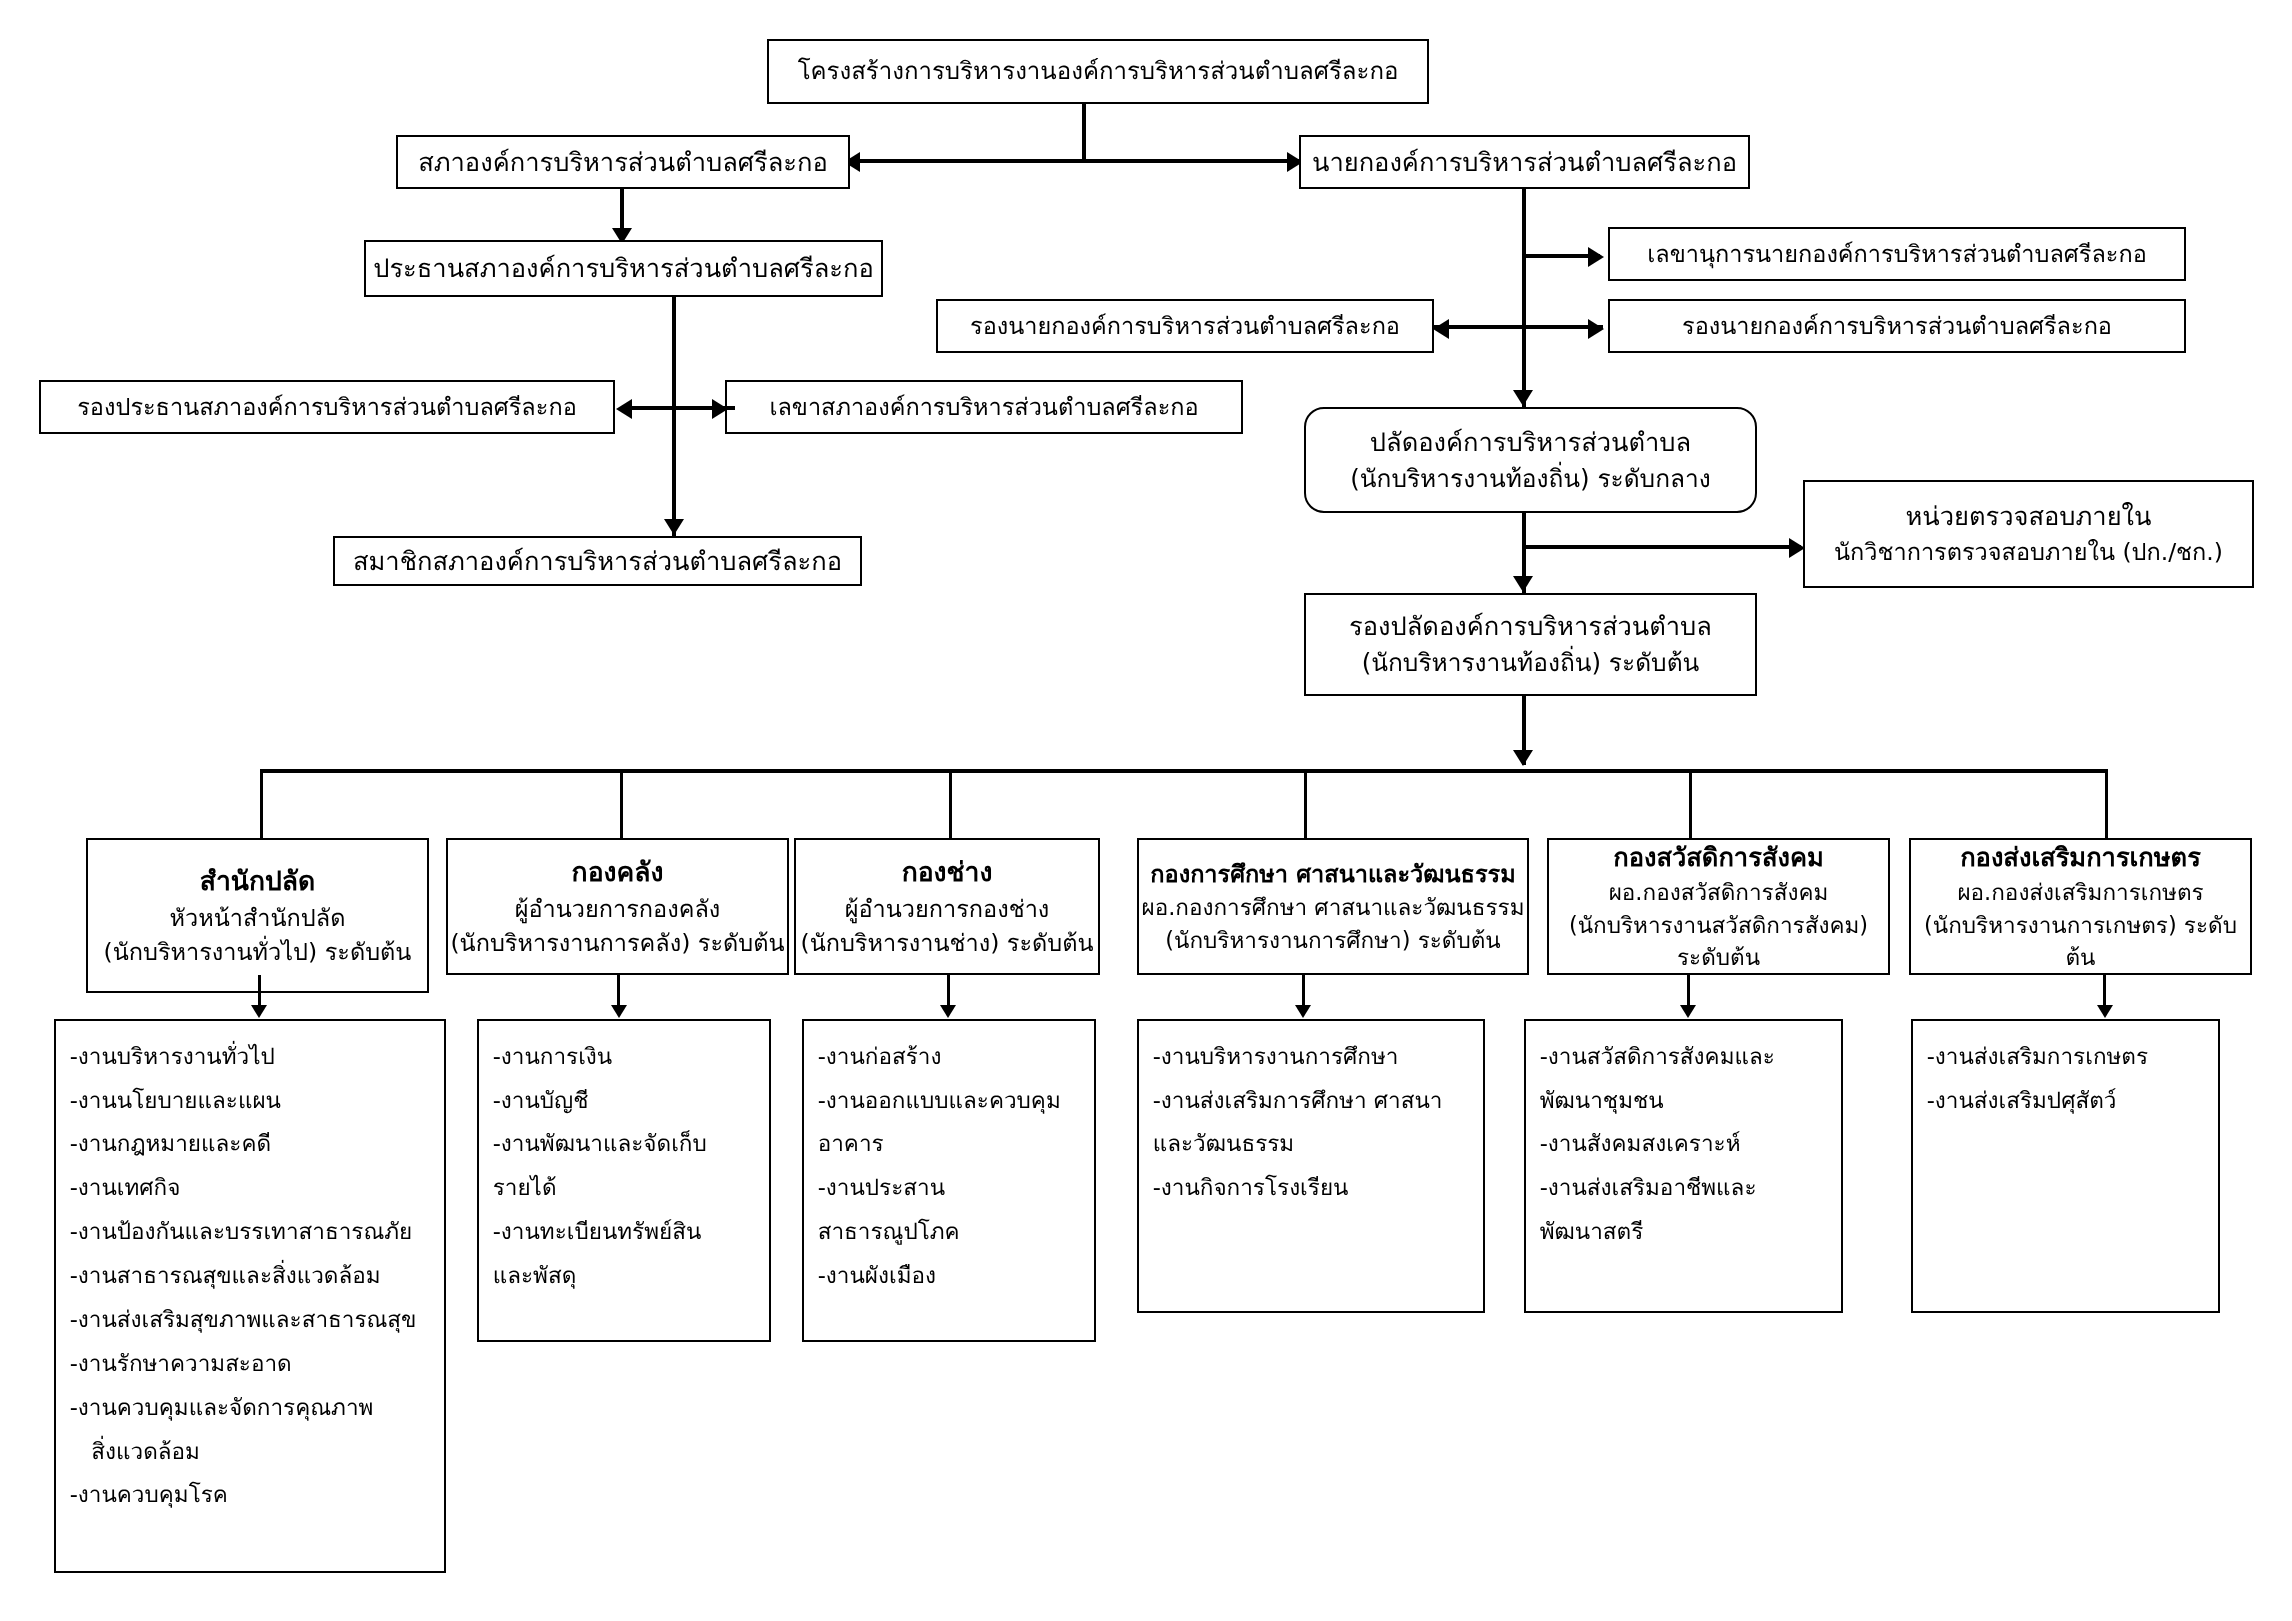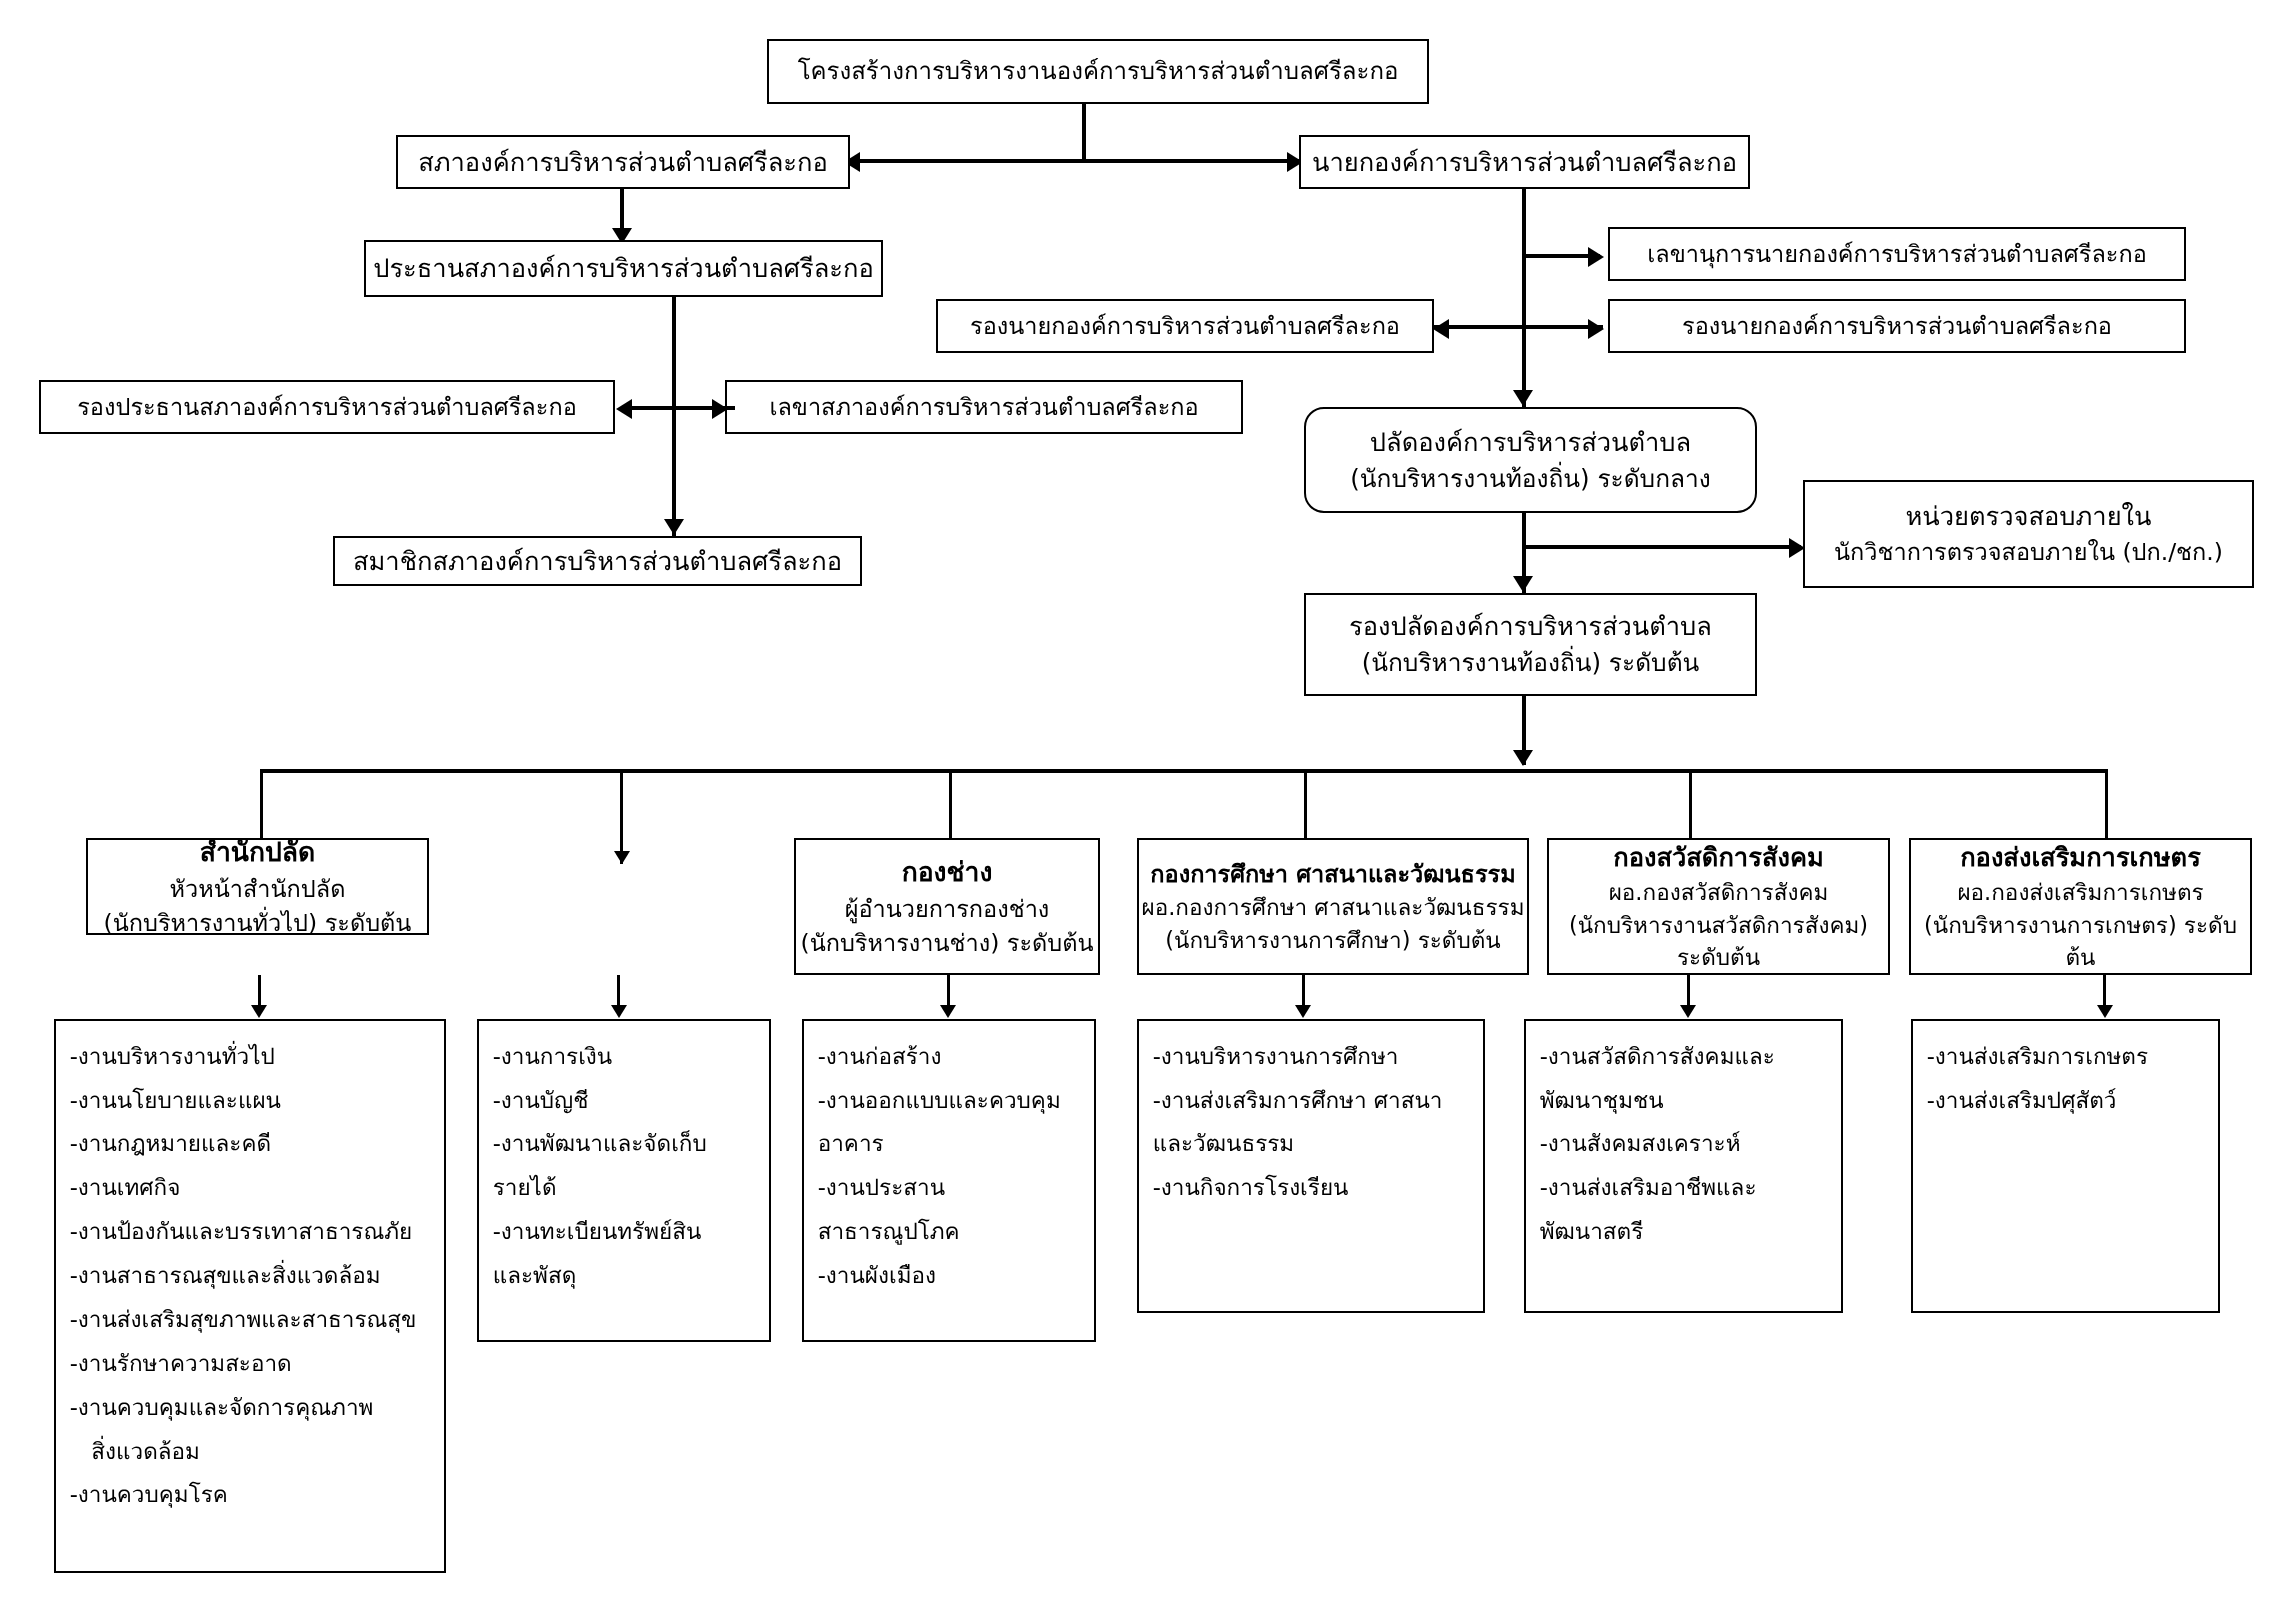--- a/index.html
+++ b/index.html
@@ -182,26 +182,31 @@
 
   <div class="vline thin" style="left:1304px;top:769px;height:95px;"></div>
   <div class="arrow down sm" style="left:1297px;top:851px;"></div>
 
   <div class="vline thin" style="left:1689px;top:769px;height:95px;"></div>
   <div class="arrow down sm" style="left:1682px;top:851px;"></div>
 
   <div class="vline thin" style="left:2105px;top:769px;height:95px;"></div>
   <div class="arrow down sm" style="left:2099px;top:851px;"></div>
 
-  <div class="box" style="left:86px;top:838px;width:343px;height:97px;">
+  <div class="box" style="left:86px;top:838px;width:343px;height:155px;">
     <span class="ln t27 bold" style="font-size:26.5px;font-weight:bold;">สำนักปลัด</span>
     <span class="ln t24">หัวหน้าสำนักปลัด</span>
     <span class="ln t24">(นักบริหารงานทั่วไป) ระดับต้น</span>
   </div>
 
+  <div class="box" style="left:446px;top:838px;width:343px;height:137px;">
+    <span class="ln bold" style="font-size:26.5px;">กองคลัง</span>
+    <span class="ln t24">ผู้อำนวยการกองคลัง</span>
+    <span class="ln t24">(นักบริหารงานการคลัง) ระดับต้น</span>
+  </div>
 
   <div class="box" style="left:794px;top:838px;width:306px;height:137px;">
     <span class="ln bold" style="font-size:26.5px;">กองช่าง</span>
     <span class="ln t24">ผู้อำนวยการกองช่าง</span>
     <span class="ln t24">(นักบริหารงานช่าง) ระดับต้น</span>
   </div>
 
   <div class="box" style="left:1137px;top:838px;width:392px;height:137px;">
     <span class="ln bold" style="font-size:23.5px;">กองการศึกษา ศาสนาและวัฒนธรรม</span>
     <span class="ln t23">ผอ.กองการศึกษา ศาสนาและวัฒนธรรม</span>

